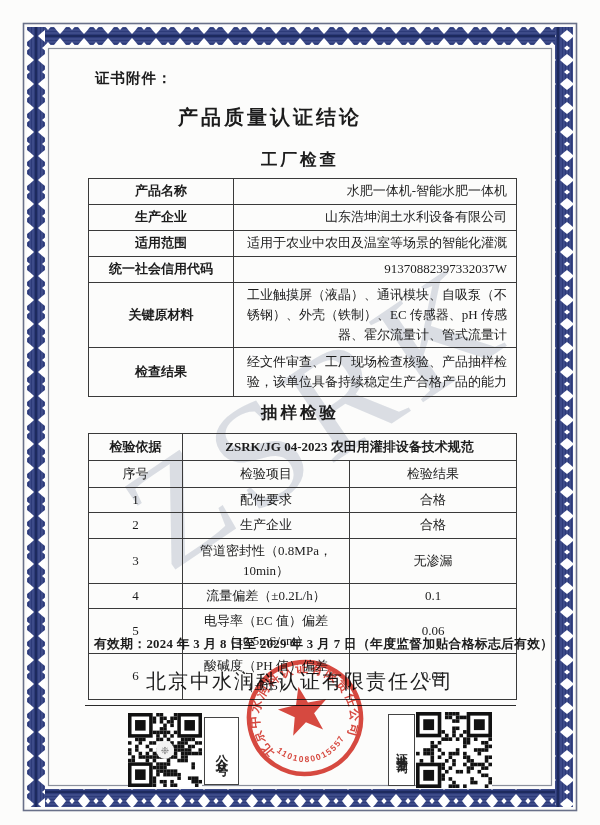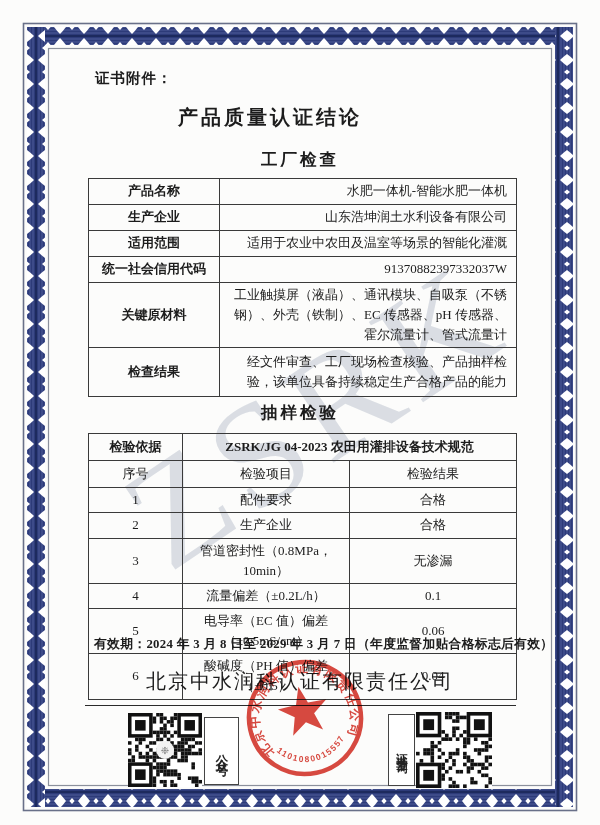--- a/index.html
+++ b/index.html
@@ -26,21 +26,21 @@
     font-size:20px;font-weight:bold;letter-spacing:3px;}
   .sec-heading{position:absolute;width:600px;text-align:center;
     font-size:16.5px;font-weight:bold;letter-spacing:3px;font-family:Liberation Serif, serif;}
   #factory-heading{top:149px;}
   #sampling-heading{top:402px;}
   
   table.cert{position:absolute;left:88px;width:429px;border-collapse:collapse;table-layout:fixed;}
   table.cert td{border:1px solid #3a3a3a;font-size:13px;line-height:1.55;
     padding:2px 8px;vertical-align:middle;background:transparent;}
   #factory-table{top:178px;}
-  #factory-table td.lbl{width:110px;text-align:center;font-weight:bold;padding:2px 10px;}
+  #factory-table td.lbl{width:110px;text-align:center;font-weight:bold;padding:2px 17px;}
   #factory-table td.val{text-align:right;padding-left:11px;padding-right:9px;}
   #factory-table tr.r1 td{height:21px;}
   #factory-table tr.r2 td{height:44px;}
   #sampling-table{top:433px;}
   #sampling-table td{text-align:center;height:20px;padding:2px 4px;}
   #sampling-table td.c1{width:89px;}
   #sampling-table td.c2{width:231px;}
   #sampling-table td.c3{width:109px;}
   #sampling-table td.hdr{font-weight:bold;padding:3px 2px;}
   

